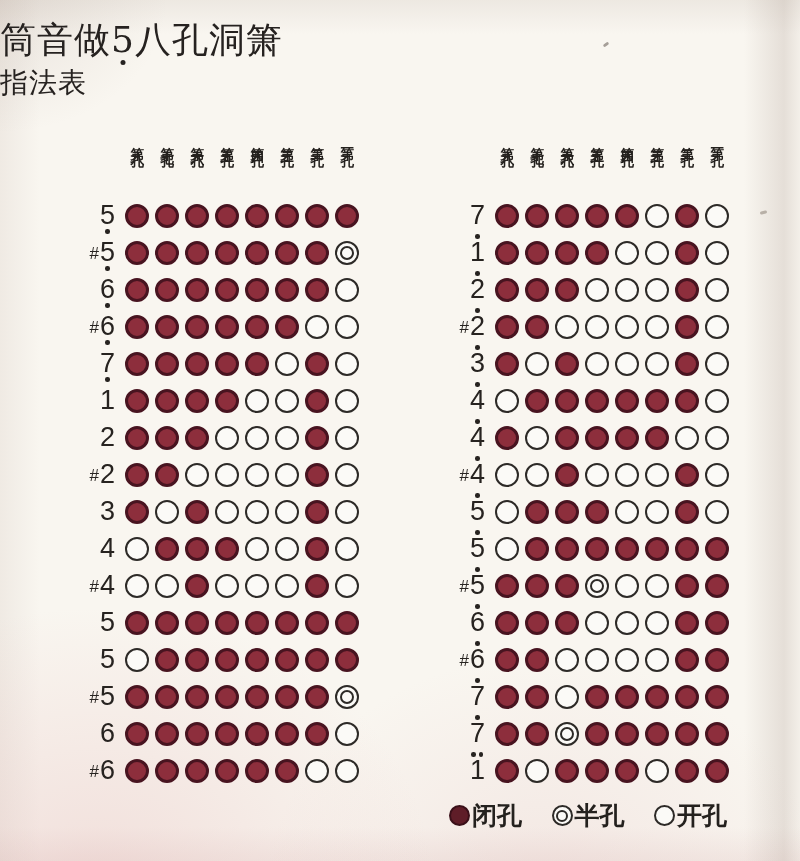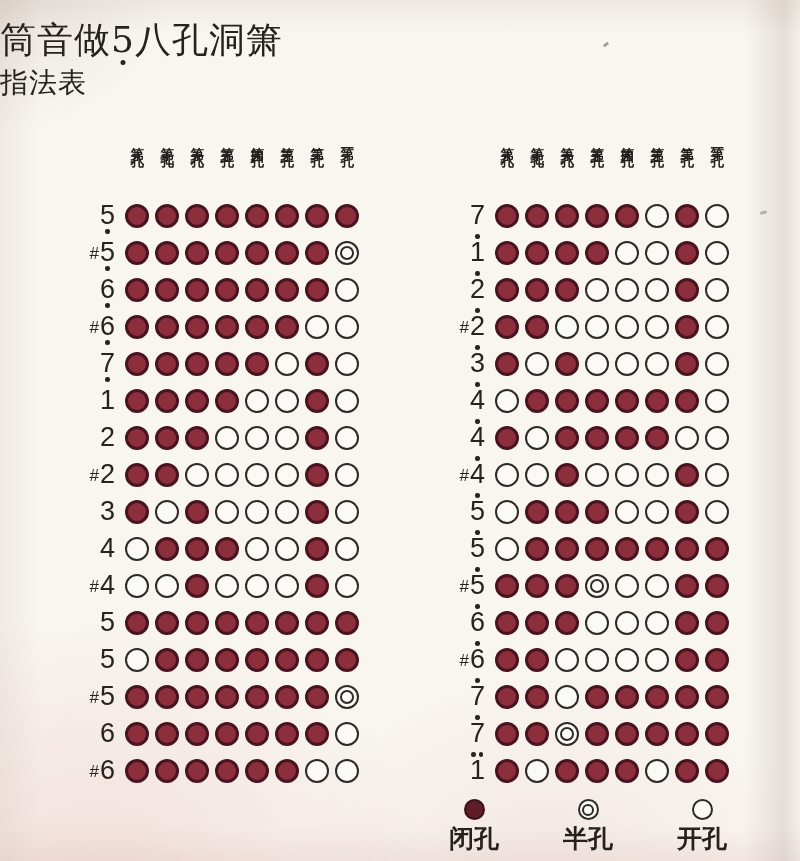--- a/index.html
+++ b/index.html
@@ -57,21 +57,21 @@
   .hole.open{background:#fbfaf7;border:2.5px solid var(--open-ring,#2d2a27);}
   .hole.half{background:#fbfaf7;border:2.5px solid var(--open-ring,#2d2a27);position:relative;}
   .hole.half::after{
     content:'';position:absolute;inset:3px;border-radius:50%;
     border:2.5px solid var(--open-ring,#2d2a27);
   }
   .legend{
     position:absolute;left:449px;top:799px;width:278px;
     display:flex;justify-content:space-between;align-items:center;
   }
-  .lg-item{display:flex;align-items:center;gap:2px;font-size:25px;font-weight:bold;color:#24211e;flex-direction:column;}
+  .lg-item{display:flex;align-items:center;gap:2px;font-size:25px;font-weight:bold;color:#24211e;}
   .lg-sym{width:21px;height:21px;flex:0 0 auto;}
   .lg-sym.closed{background:#5f1d28;border:2.5px solid #3a1019;}
   .lg-sym.half::after{inset:2.5px;border-width:2.5px;}
   .mark{position:absolute;border-radius:2px;}
   .mark.m1{left:603px;top:43px;width:6px;height:3px;background:#7a7068;transform:rotate(-35deg);opacity:.65;}
   .mark.m2{left:760px;top:211px;width:7px;height:3px;background:#8a7f75;transform:rotate(-15deg);opacity:.55;}
 </style>
 </head>
 <body style="--closed-fill: #8d2e3c; --closed-ring: #481420; --open-ring: #2d2a27; --text: #262220; --background: #f9f6f0;">
 

